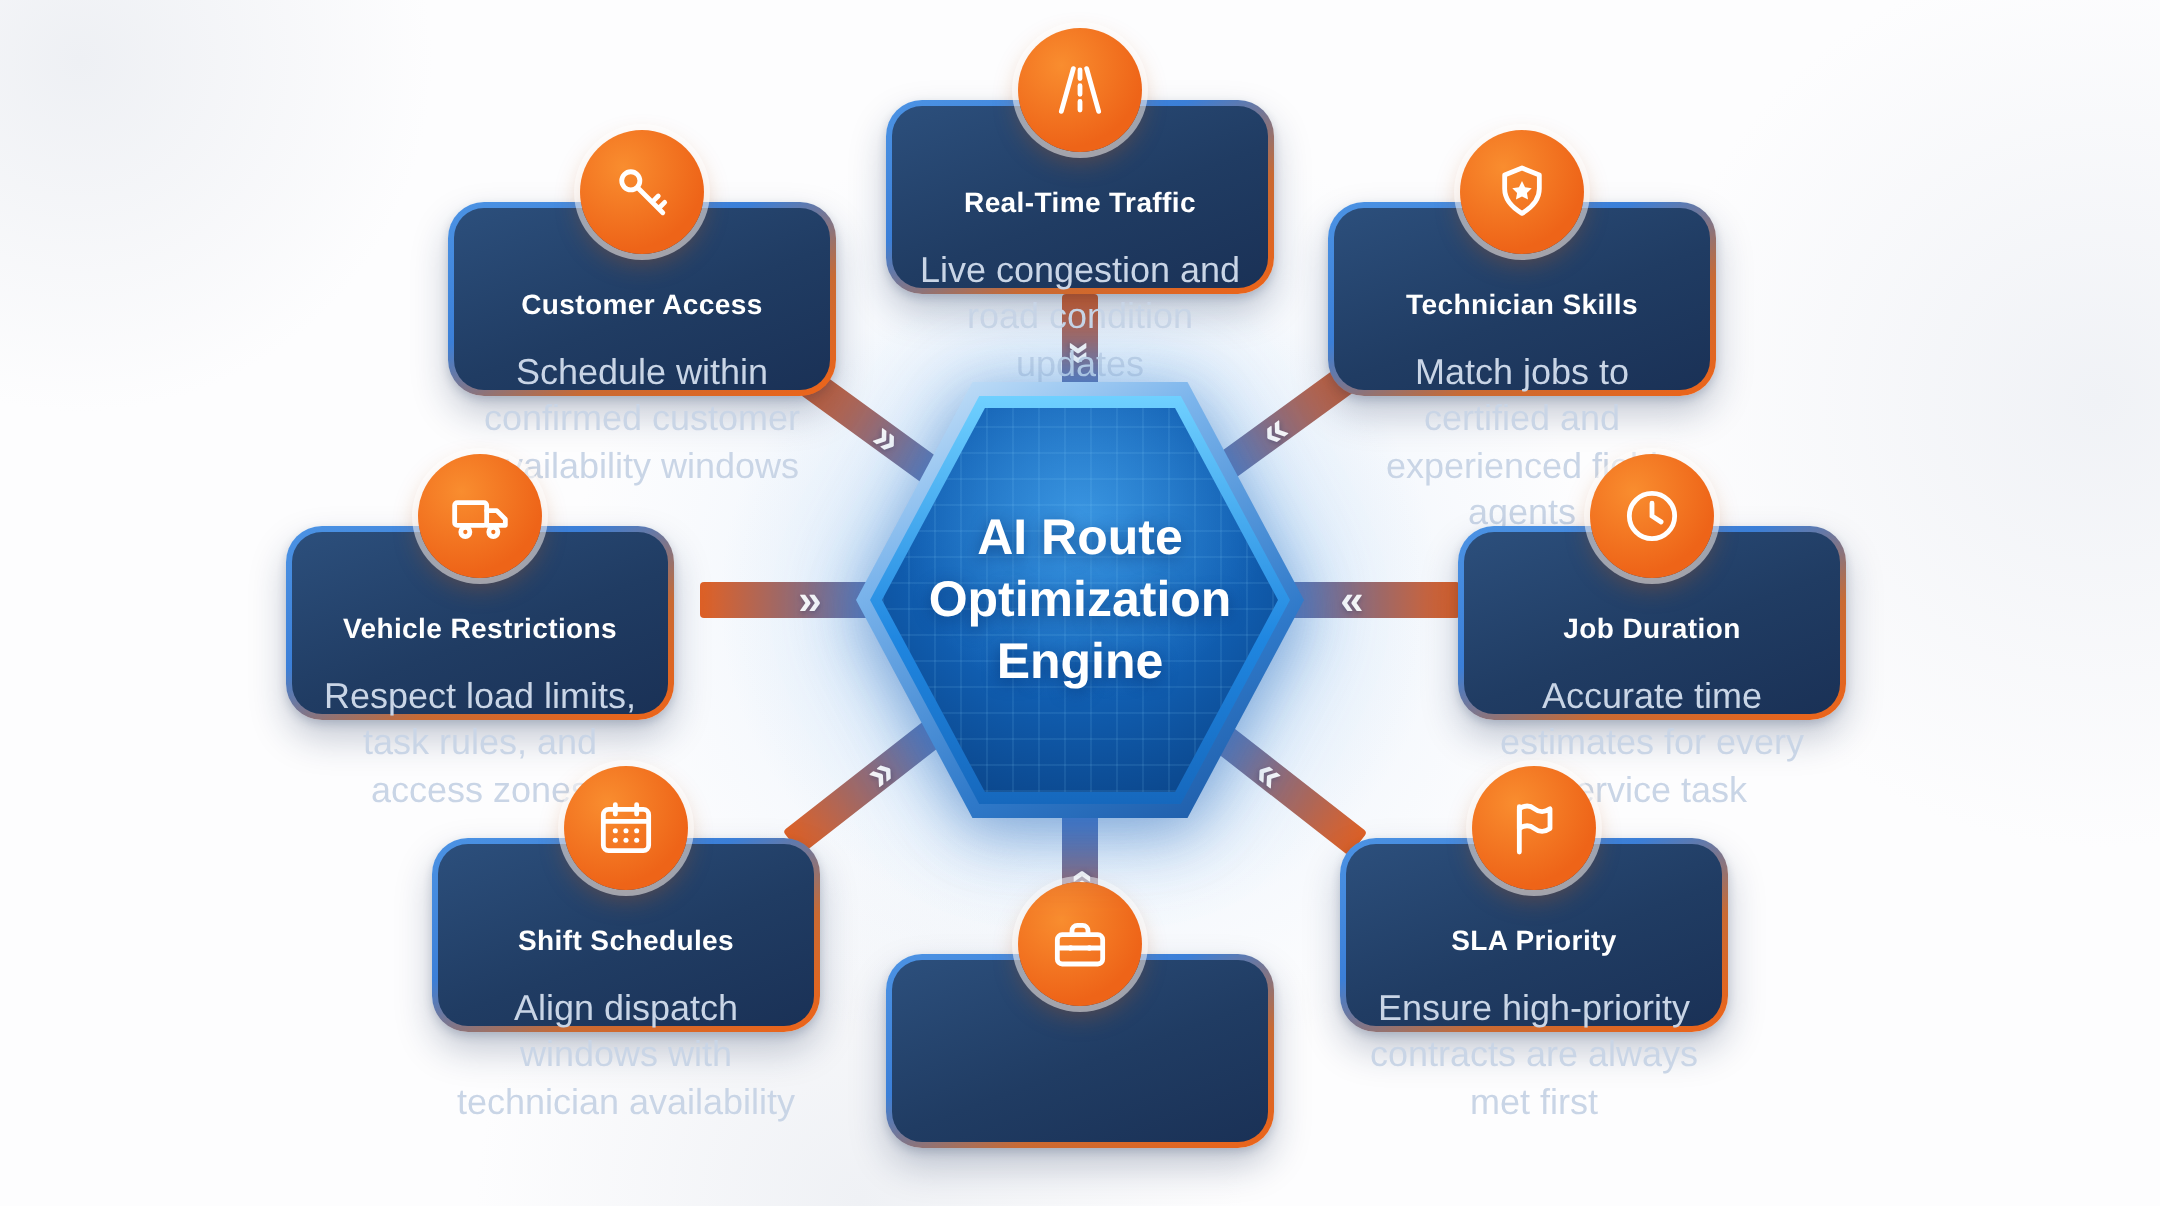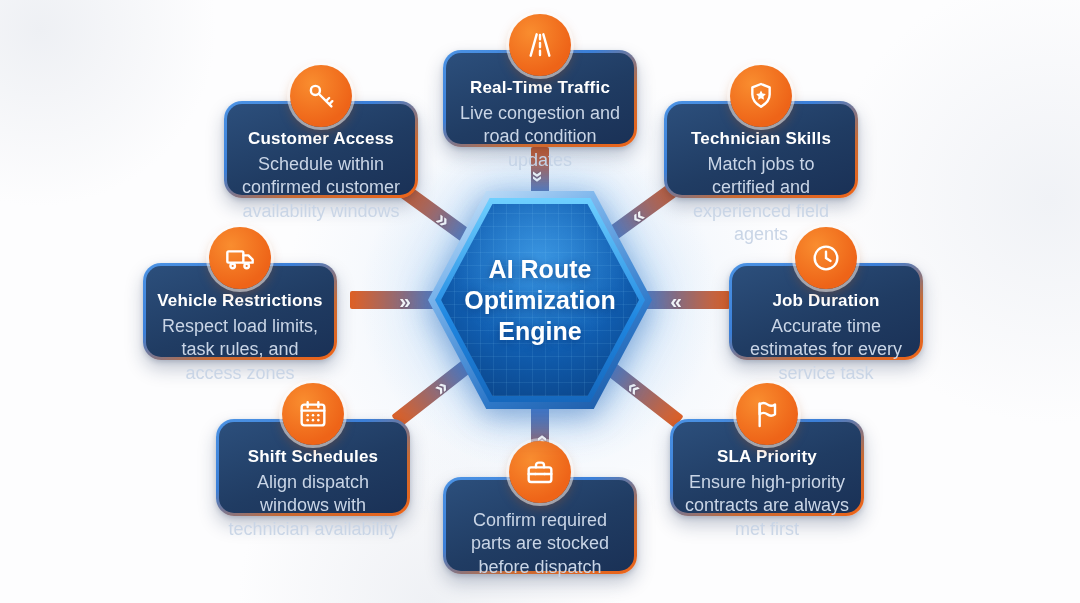--- a/index.html
+++ b/index.html
@@ -29,21 +29,21 @@
   .c-bl{left:396px;top:414px;width:113px;height:15px;transform-origin:0 50%;transform:rotate(-38deg);background:linear-gradient(90deg,#e06125,#2f74d8);}
   .c-br{left:590px;top:345px;width:113px;height:15px;transform-origin:0 50%;transform:rotate(38deg);background:linear-gradient(90deg,#2f74d8,#e06125);}
   
   .node{position:absolute;width:194px;z-index:5;}
   .card{width:194px;height:97px;border-radius:18px;padding:3px;
     background:linear-gradient(155deg,#4c93e4 0%,#3b7fd8 38%,#c96a33 68%,#ee6418 100%);
     box-shadow:0 9px 18px rgba(24,44,84,.25), 0 2px 5px rgba(24,44,84,.18);}
   .card-inner{width:100%;height:100%;border-radius:15px;
     background:linear-gradient(160deg,#2c4f7c 0%,#203c63 55%,#1a3156 100%);
     text-align:center;padding:25px 8px 0 8px;}
-  .card-title{margin:0;color:#ffffff;font-size:17px;font-weight:700;letter-spacing:.2px;}
+  .card-title{margin:15px;color:#ffffff;font-size:14px;font-weight:700;letter-spacing:.2px;}
   .card-desc{margin:4px 0 0 0;color:#c9d5e6;font-size:18px;line-height:1.3;}
   .icon-circle{position:absolute;left:50%;top:-36px;margin-left:-31px;width:62px;height:62px;border-radius:50%;
     background:radial-gradient(circle at 35% 30%,#f98d2f,#ee6418 70%);
     box-shadow:0 0 0 3px rgba(255,255,255,.5), 0 5px 12px rgba(190,90,20,.35);
     display:flex;align-items:center;justify-content:center;z-index:7;}
   .icon-circle svg{width:32px;height:32px;}
   .n-traffic{left:443px;top:50px;}
   .n-customer{left:224px;top:101px;}
   .n-skills{left:664px;top:101px;}
   .n-vehicle{left:143px;top:263px;}
@@ -210,21 +210,20 @@
     <div class="icon-circle">
       <svg viewBox="0 0 24 24" fill="none" stroke="#fff" stroke-width="1.8" stroke-linecap="round" stroke-linejoin="round">
         <rect x="3.5" y="8.5" width="17" height="11" rx="1.8"></rect>
         <path d="M9 8.5V7a2 2 0 0 1 2-2h2a2 2 0 0 1 2 2v1.5 M3.5 13.5h17"></path>
         <circle cx="8.5" cy="13.5" r="1" fill="#fff" stroke="none"></circle>
         <circle cx="15.5" cy="13.5" r="1" fill="#fff" stroke="none"></circle>
       </svg>
     </div>
     <div class="card">
       <div class="card-inner">
-        <p class="card-desc">Confirm required parts are stocked before dispatch</p>
       </div>
     </div>
   </div>
 
   <div class="node n-sla">
     <div class="icon-circle">
       <svg viewBox="0 0 24 24" fill="none" stroke="#fff" stroke-width="1.8" stroke-linecap="round" stroke-linejoin="round">
         <path d="M6.5 21V4"></path>
         <path d="M6.5 4.8c2-1.4 3.9-1.4 5.7 0s3.8 1.4 5.8 0v7.4c-2 1.4-4 1.4-5.8 0s-3.7-1.4-5.7 0z"></path>
       </svg>

